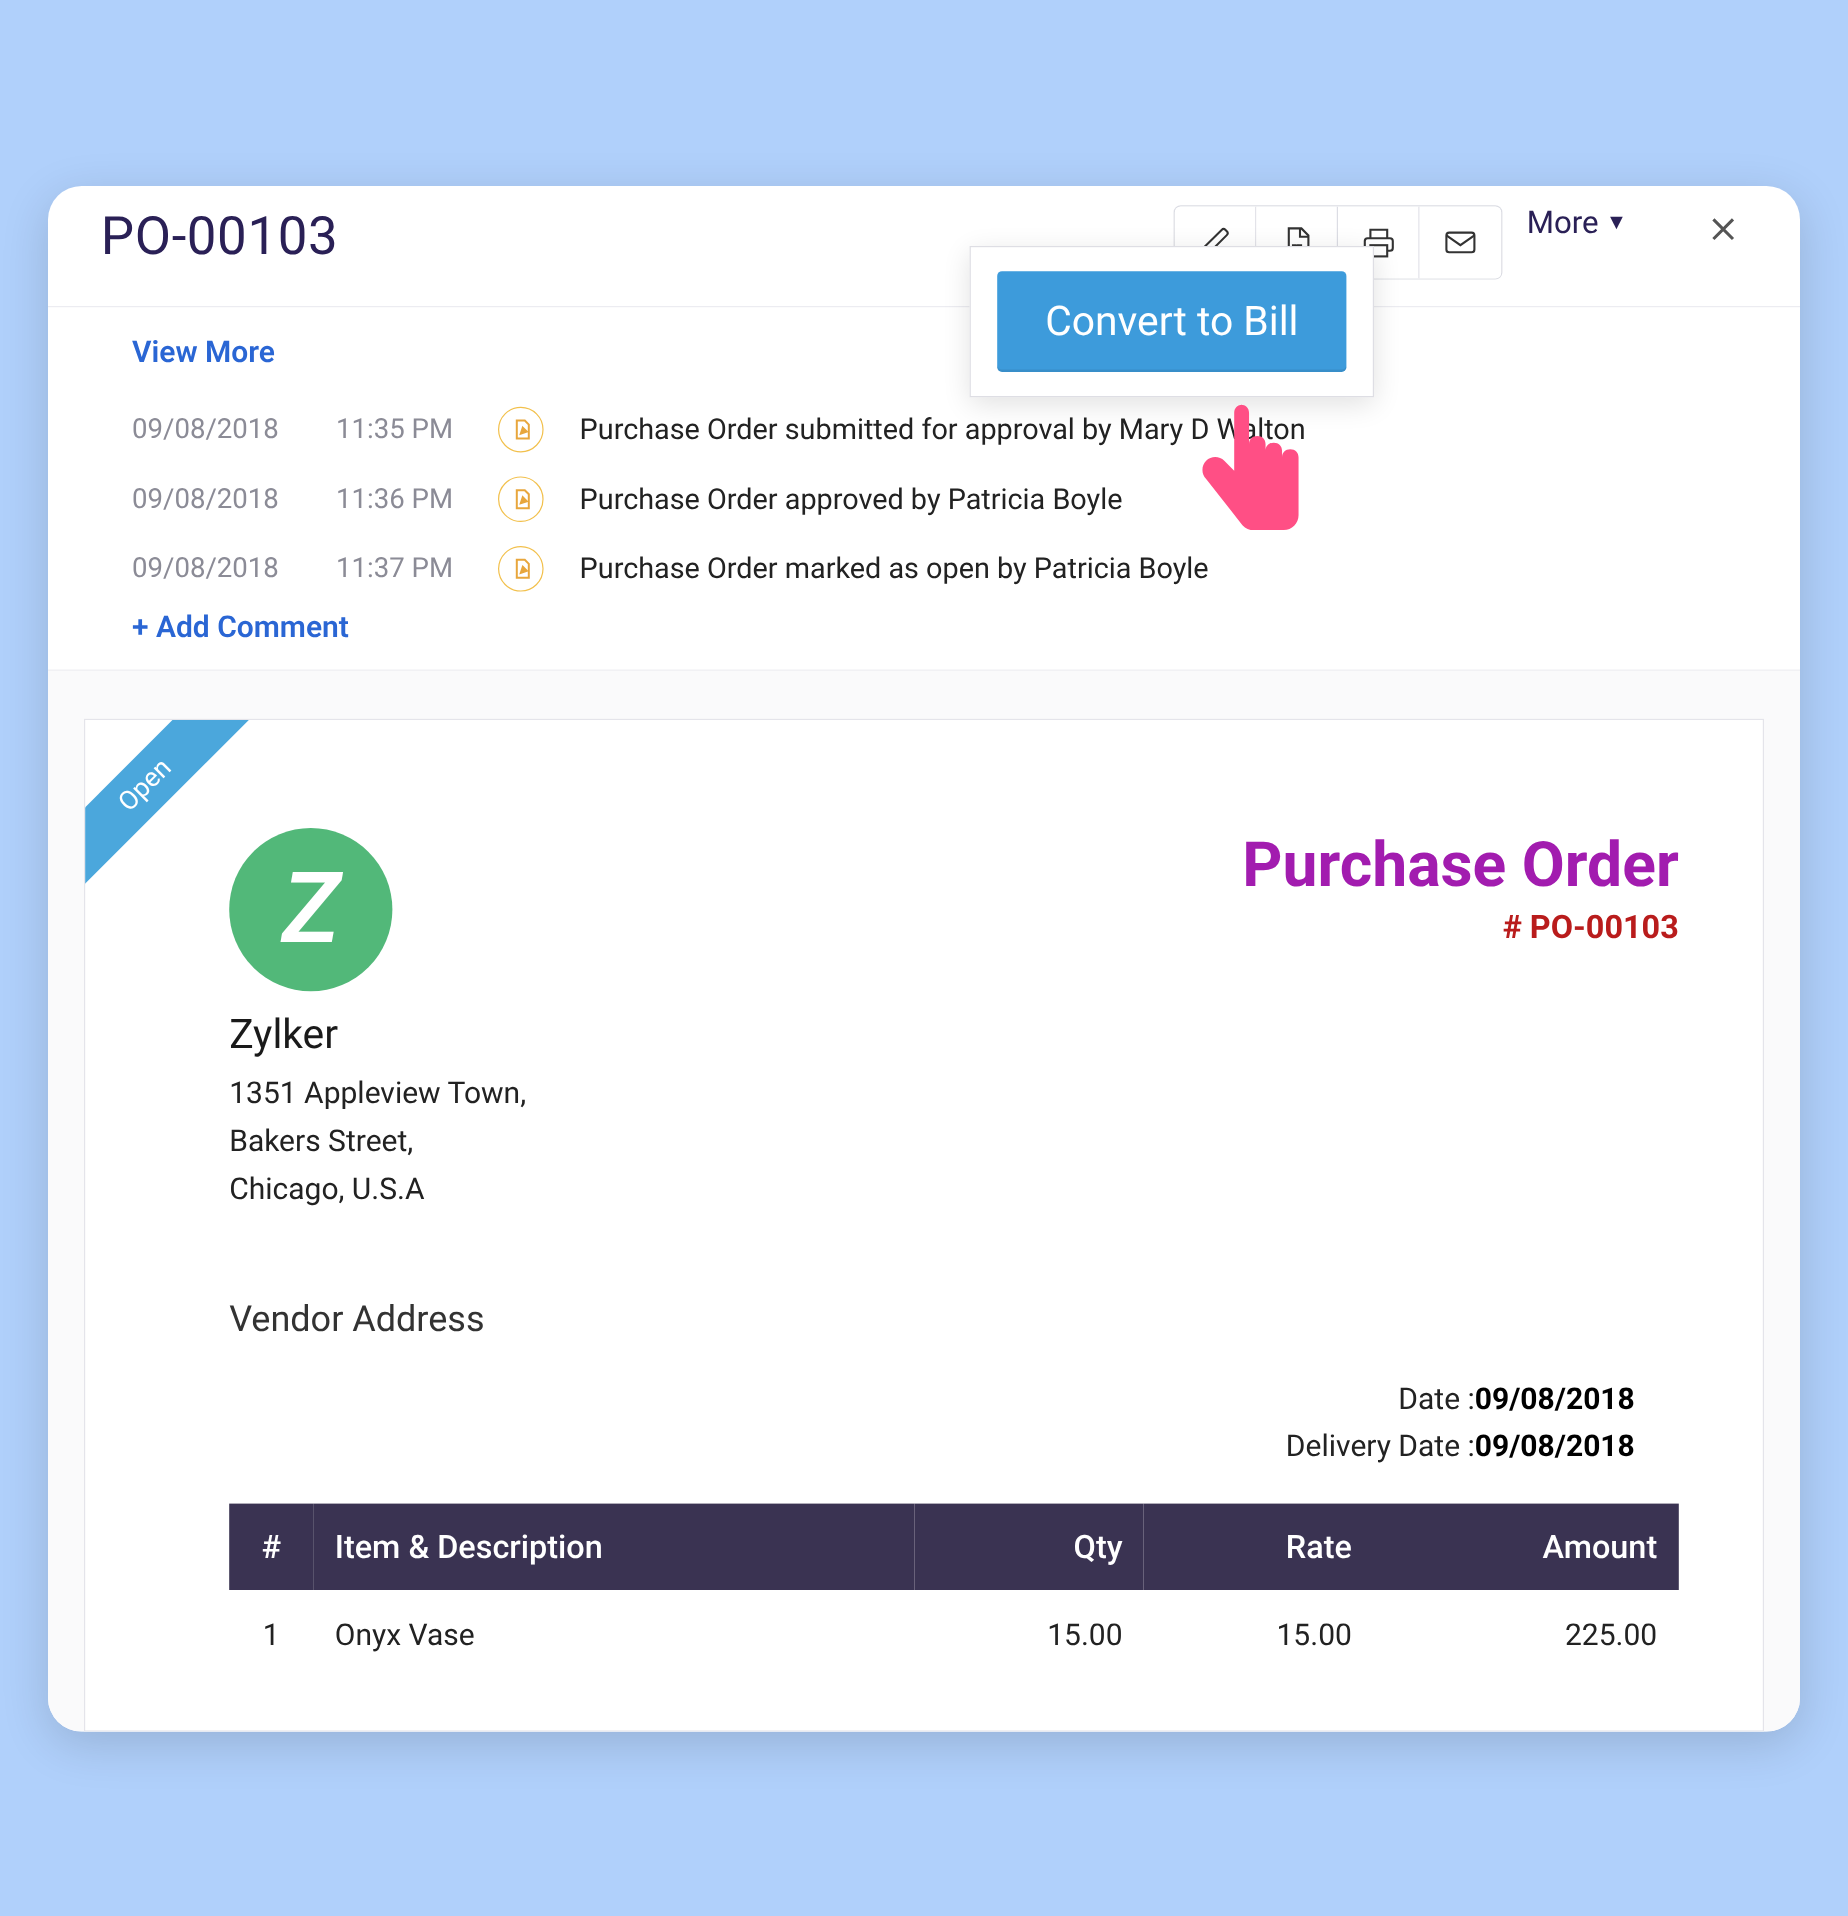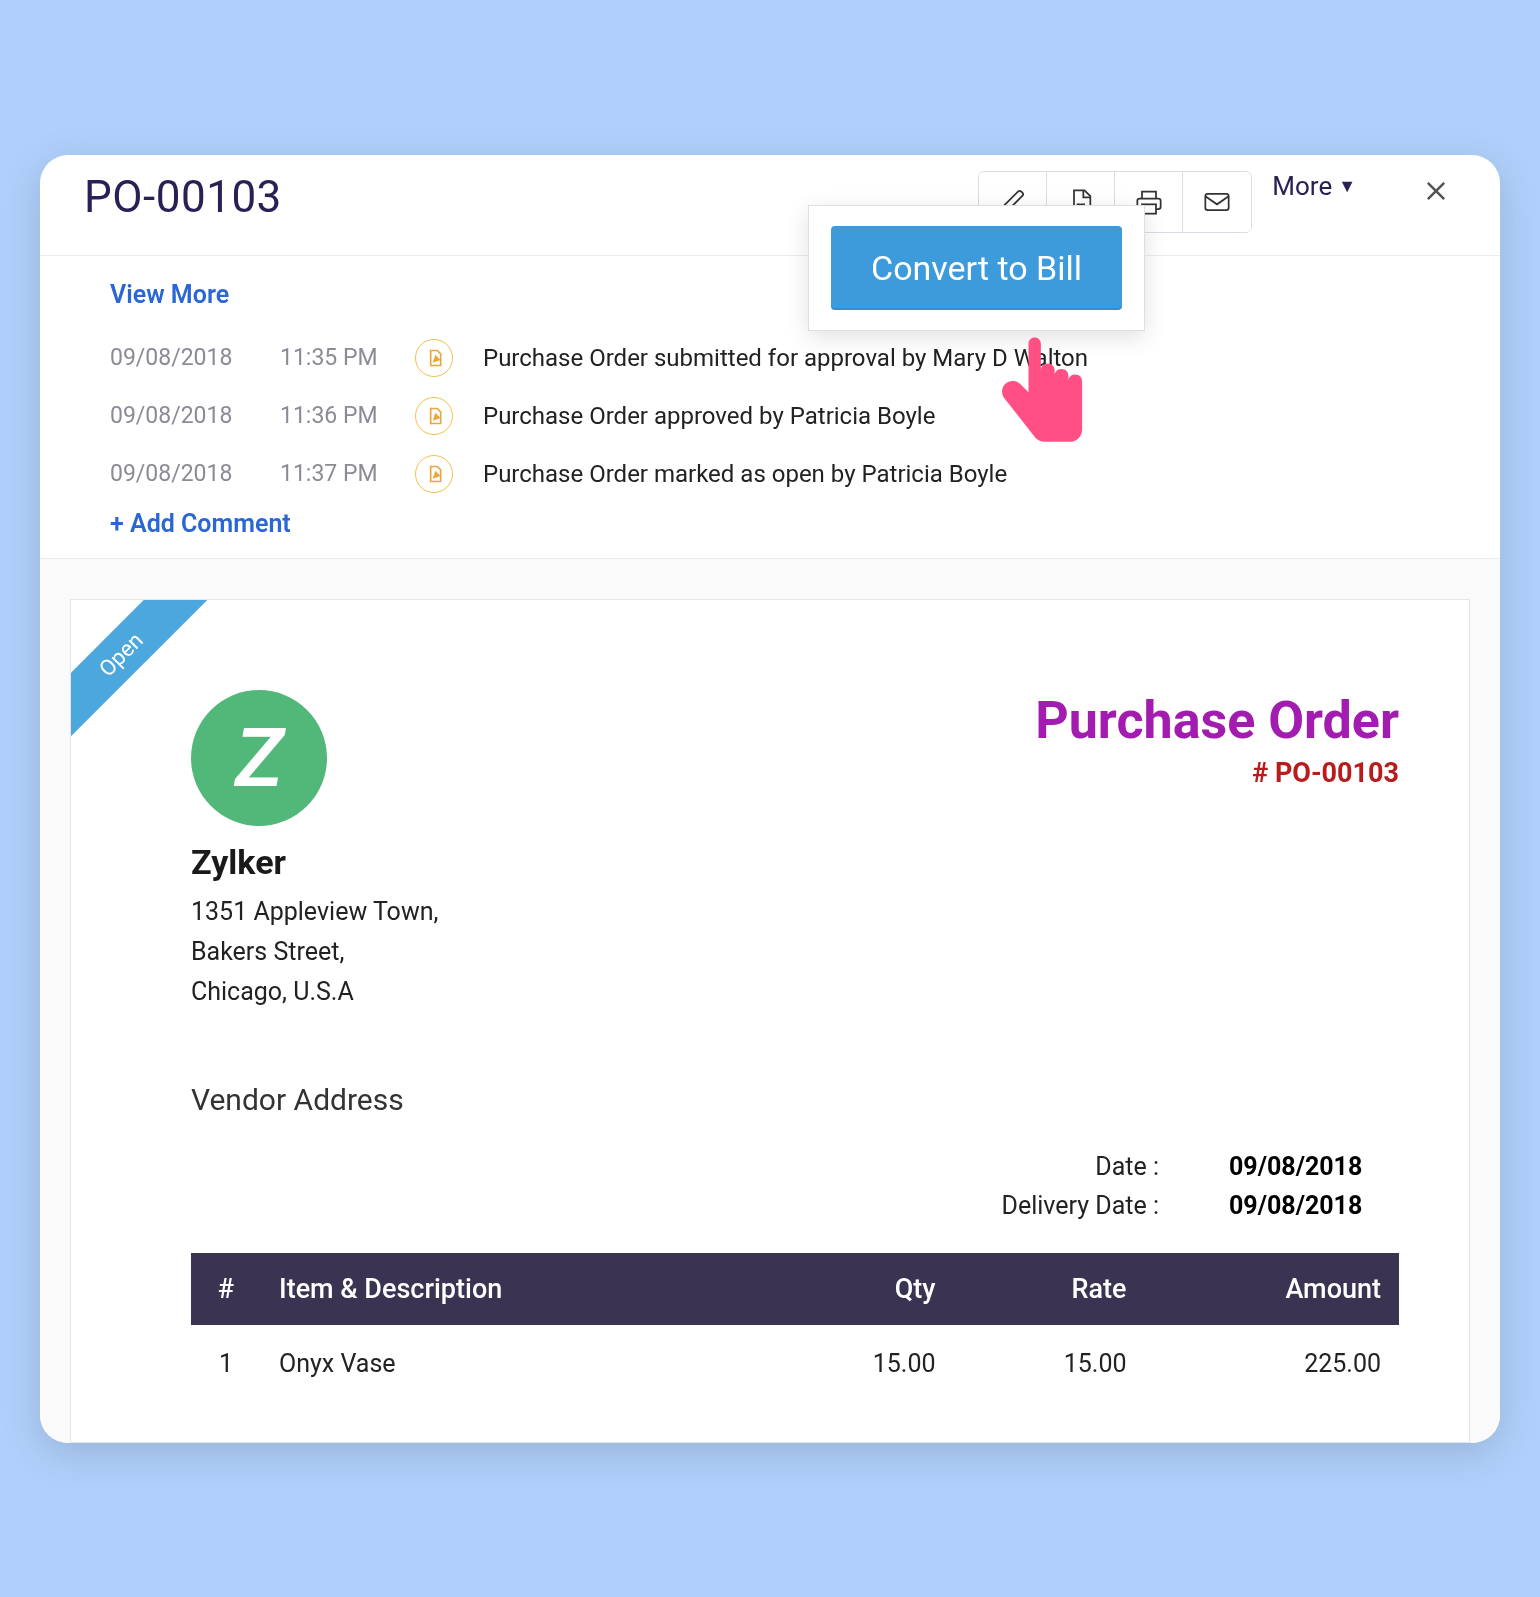--- a/index.html
+++ b/index.html
@@ -188,30 +188,30 @@
   background: #52b879;
   display: flex;
   align-items: center;
   justify-content: center;
   color: #fff;
   font-size: 82px;
   font-style: italic;
   font-weight: 600;
   margin-bottom: 16px;
 }
-.company-name { font-size: 34px; font-weight: 700; color: #1a1a1a; margin-bottom: 10px; }
+.company-name { font-size: 34px; font-weight: 400; color: #1a1a1a; margin-bottom: 10px; }
 .addr-line { font-size: 25px; color: #222; line-height: 1.6; }
 .doc-title-box { text-align: right; }
 .doc-title { font-size: 52px; font-weight: 700; color: #a21caf; }
 .doc-num { font-size: 27px; font-weight: 700; color: #b91c1c; margin-top: 6px; }
 .vendor-section { margin-top: 70px; }
 .vendor-h { font-size: 30px; color: #333; margin-bottom: 14px; }
 .vendor-link { color: #3d9bdb; font-size: 27px; font-weight: 500; cursor: pointer; }
 .meta-rows { margin-top: 30px; }
-.meta-row { display: flex; justify-content: flex-end; gap: 70px; font-size: 25px; padding: 5px 0; }
+.meta-row { display: flex; justify-content: flex-end; font-size: 25px; padding: 5px 0; }
 .meta-label { color: #222; }
 .meta-val { font-weight: 700; min-width: 170px; text-align: left; }
 .items-table { width: 100%; border-collapse: collapse; margin-top: 28px; }
 .items-table thead th {
   background: #3a3352;
   color: #fff;
   font-size: 27px;
   font-weight: 500;
   text-align: left;
   padding: 20px 18px;

